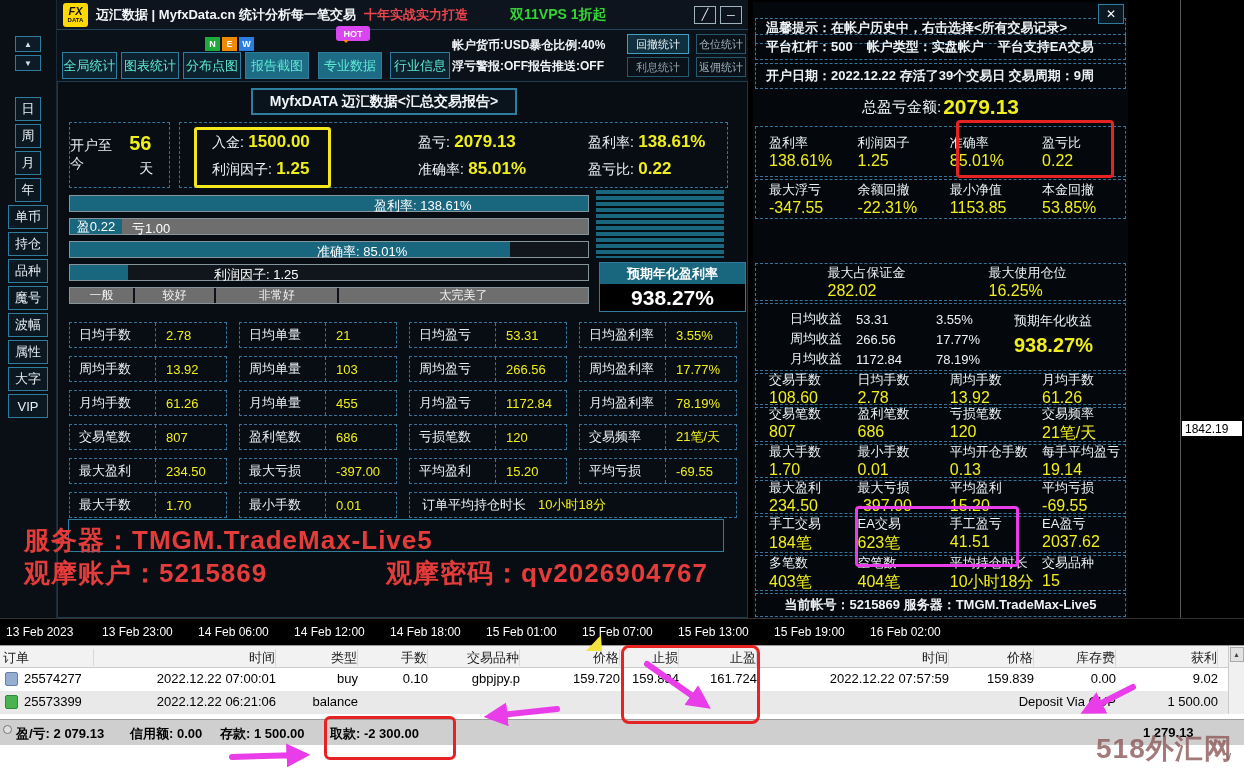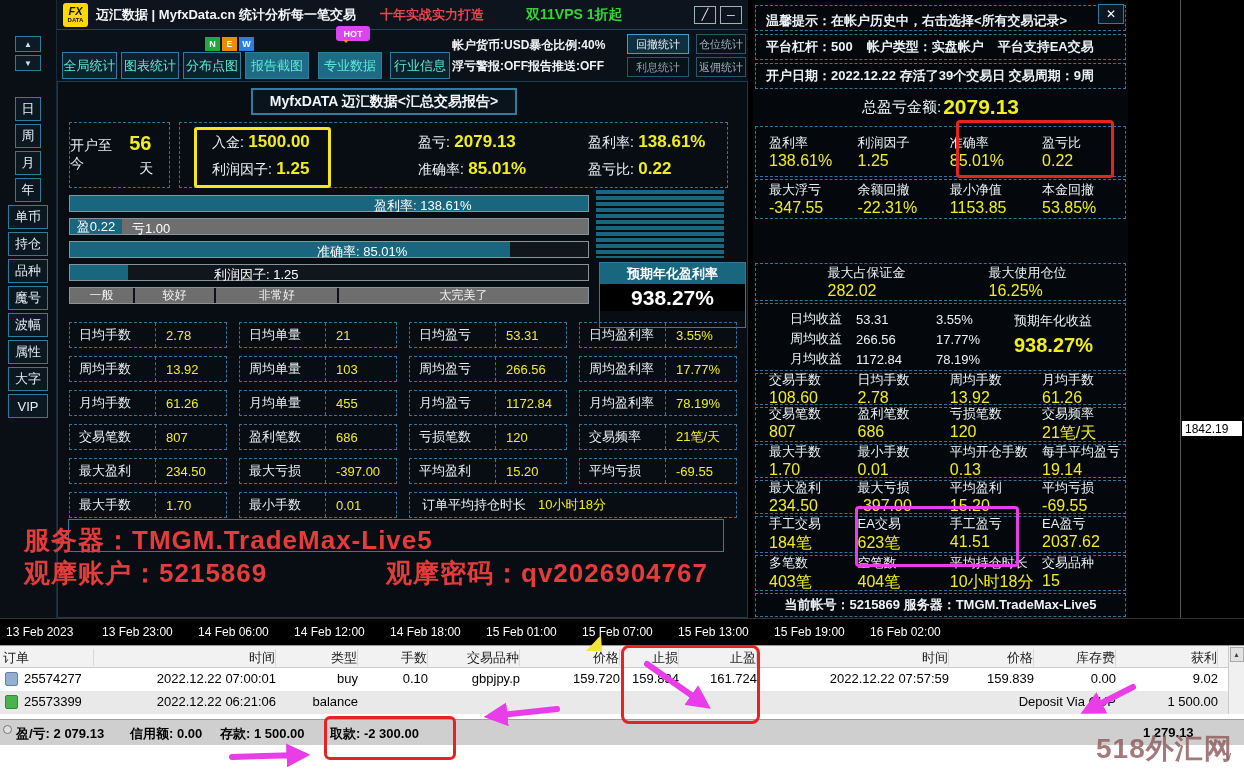--- a/index.html
+++ b/index.html
@@ -13,21 +13,21 @@
 #side-list{margin-top:26px;}
 .side-btn{width:40px;height:24px;margin:0 auto 3px;border:1px solid #2e7d9e;background:#0b1822;color:#e6edf2;font-size:13px;display:flex;align-items:center;justify-content:center;cursor:pointer;white-space:nowrap;}
 #side-list .side-btn:nth-child(-n+4){width:26px;}
 
 
 #titlebar{position:absolute;left:57px;top:0;width:691px;height:30px;background:#0d141d;border-bottom:1px solid #24465a;display:flex;align-items:center;padding:0 6px;}
 .logo{width:25px;height:24px;background:#ffd900;border-radius:3px;display:flex;flex-direction:column;align-items:center;justify-content:center;line-height:1;flex:none;}
 .logo .fx{font-size:11px;font-weight:bold;color:#111;font-style:italic;}
 .logo .dt{font-size:6px;font-weight:bold;color:#111;}
 .tb-title{color:#f2f6f8;font-size:13px;font-weight:bold;margin-left:8px;white-space:nowrap;}
-.tb-red{color:#e8454e;font-size:13px;font-weight:bold;margin-left:24px;white-space:nowrap;}
+.tb-red{color:#e8454e;font-size:13px;font-weight:bold;margin-left:8px;white-space:nowrap;}
 .tb-green{color:#35d435;font-size:14px;font-weight:bold;margin-left:42px;white-space:nowrap;}
 .tb-icons{margin-left:auto;display:flex;gap:4px;}
 .tb-ic{width:22px;height:18px;border:1px solid #9fb3bf;color:#e8eef2;font-size:11px;display:flex;align-items:center;justify-content:center;background:#0d141d;cursor:pointer;}
 
 
 #toolbar{position:absolute;left:57px;top:30px;width:691px;height:52px;background:#0a1119;border-bottom:1px solid #1d3d4e;}
 .tab{position:absolute;top:22px;height:27px;border:1px solid #2e7d9e;background:#0d2230;color:#5eead4;font-size:13px;display:flex;align-items:center;justify-content:center;cursor:pointer;white-space:nowrap;}
 #tab1{left:5px;width:55px;}#tab2{left:64px;width:58px;}#tab3{left:126px;width:58px;}
 #tab4{left:188px;width:64px;background:#1d6b85;}#tab5{left:261px;width:64px;background:#1d6b85;}#tab6{left:333px;width:60px;}
 .badge{position:absolute;top:7px;width:15px;height:14px;font-size:9px;font-weight:bold;color:#fff;display:flex;align-items:center;justify-content:center;}
@@ -66,21 +66,21 @@
 #bar4{top:182px;}
 #bar4 .fill{position:absolute;left:0;top:0;width:58px;height:100%;background:#19677f;}
 #bar4 span.t{position:absolute;left:144px;top:1px;z-index:2;}
 #bar5{top:205px;background:#0d1117;display:flex;gap:2px;}
 .scale-seg{height:100%;background:#6e6e6e;color:#f2f2f2;font-size:12px;display:flex;align-items:center;justify-content:center;}
 #bar5 .scale-seg:nth-child(1){width:63px;}
 #bar5 .scale-seg:nth-child(2){width:80px;}
 #bar5 .scale-seg:nth-child(3){width:121px;}
 #bar5 .scale-seg:nth-child(4){width:250px;}
 #stripes{position:absolute;left:538px;top:108px;width:128px;height:68px;background:repeating-linear-gradient(180deg,#19677f 0 4px,#060b10 4px 6px);}
-#annualbox{position:absolute;left:541px;top:180px;width:147px;height:66px;border:1px solid #2e7d9e;}
+#annualbox{position:absolute;left:541px;top:180px;width:147px;height:50px;border:1px solid #2e7d9e;}
 #annualbox .al{height:21px;background:#19677f;color:#fff;font-size:13px;font-weight:bold;display:flex;align-items:center;justify-content:center;}
 #annualbox .av{height:27px;background:#000;color:#fff;font-size:21px;font-weight:bold;display:flex;align-items:center;justify-content:center;}
 .srow{position:absolute;left:11px;display:flex;gap:12px;}
 #srow1{top:240px;}#srow2{top:274px;}#srow3{top:308px;}#srow4{top:342px;}#srow5{top:376px;}#srow6{top:410px;}
 .scell{width:158px;height:26px;border:1px dashed #35759c;display:flex;align-items:center;flex:none;}
 .slabel{width:86px;height:100%;display:flex;align-items:center;padding-left:9px;color:#e9eff3;font-size:13px;border-right:1px dashed #35759c;white-space:nowrap;}
 .svalue{padding-left:10px;color:#f0ee1c;font-size:13px;white-space:nowrap;}
 #merged6{position:absolute;left:351px;top:410px;width:328px;height:26px;border:1px dashed #35759c;display:flex;align-items:center;gap:12px;padding-left:12px;}
 #merged6 .ml{color:#e9eff3;font-size:13px;}
 #merged6 .mv{color:#f0ee1c;font-size:13px;}
@@ -88,21 +88,21 @@
 
 
 .redline{position:absolute;font-size:26px;font-weight:bold;color:#e43b3b;z-index:40;white-space:nowrap;letter-spacing:1px;}
 #red1{left:24px;top:523px;}
 #red2{left:24px;top:556px;}
 #red3{left:386px;top:556px;}
 
 
 #rightpanel{position:absolute;left:753px;top:2px;width:375px;height:616px;background:#04080d;}
 .pbox{position:absolute;left:2px;width:371px;border:1px dashed #35759c;color:#edf2f5;font-size:13px;font-weight:bold;}
-#tipbox{top:3px;height:26px;display:flex;align-items:flex-end;padding-left:10px;}
+#tipbox{top:16px;height:26px;display:flex;align-items:flex-start;padding-left:10px;}
 #tipclose{position:absolute;right:4px;top:2px;width:26px;height:20px;border:1px solid #2e7d9e;display:flex;align-items:center;justify-content:center;color:#fff;font-size:12px;cursor:pointer;background:#0b1822;}
 #infobox1{top:32px;height:26px;display:flex;align-items:center;gap:14px;padding-left:10px;white-space:nowrap;}
 #infobox2{top:61px;height:26px;display:flex;align-items:center;padding-left:10px;white-space:nowrap;}
 #totalrow{position:absolute;left:2px;top:90px;width:371px;height:30px;display:flex;align-items:center;justify-content:center;gap:2px;}
 #totalrow .tl{color:#eef3f6;font-size:15px;}
 #totalrow .tv{color:#f0ee1c;font-size:21px;font-weight:bold;}
 .prow{position:absolute;left:2px;width:371px;border:1px dashed #35759c;display:grid;grid-template-columns:24% 25% 25% 26%;align-content:center;}
 .pcell{padding-left:13px;white-space:nowrap;}
 .plabel{color:#eef3f6;font-size:13px;}
 .pvalue{color:#f0ee1c;font-size:16px;}

